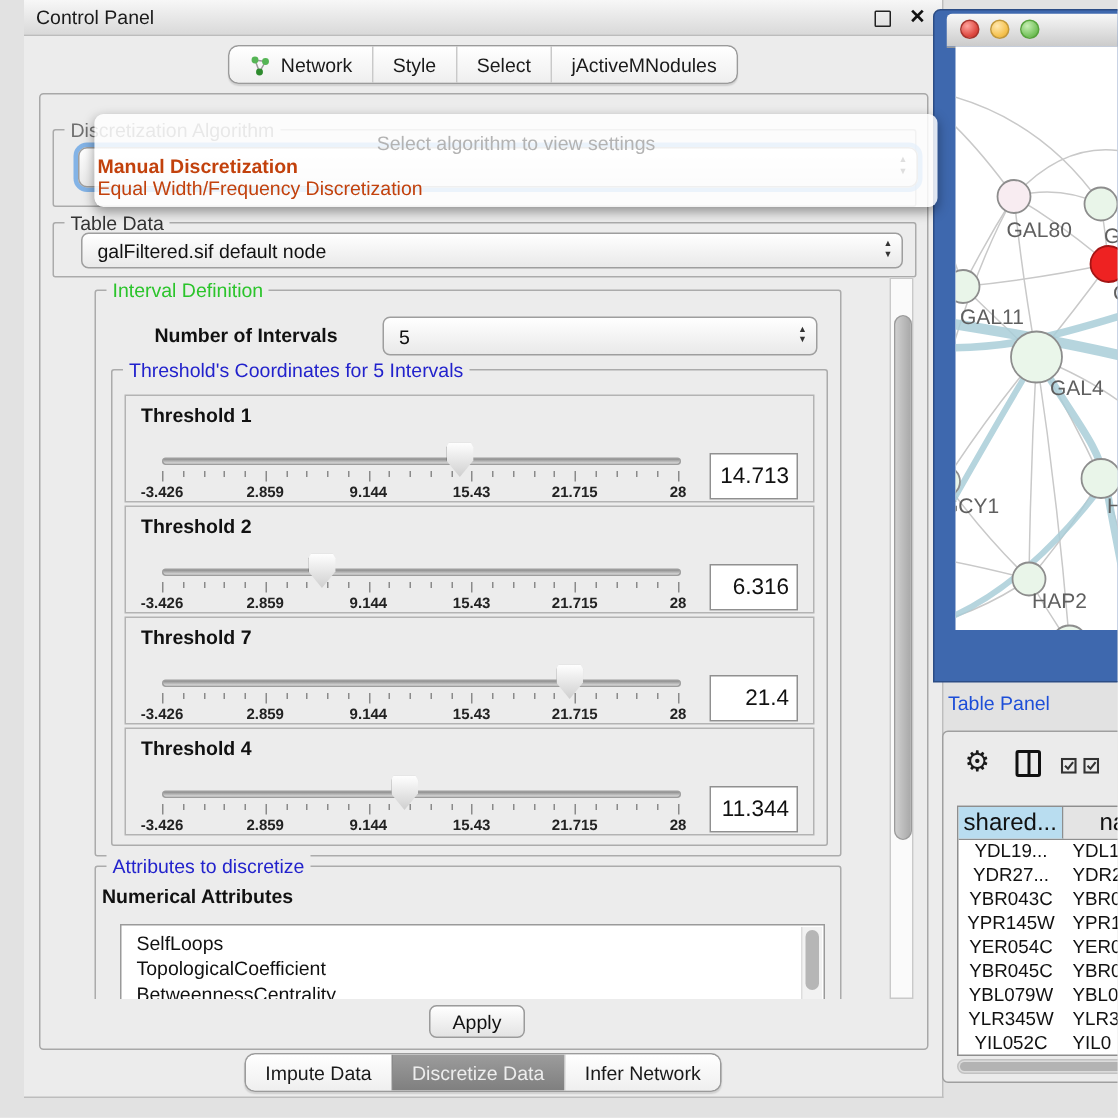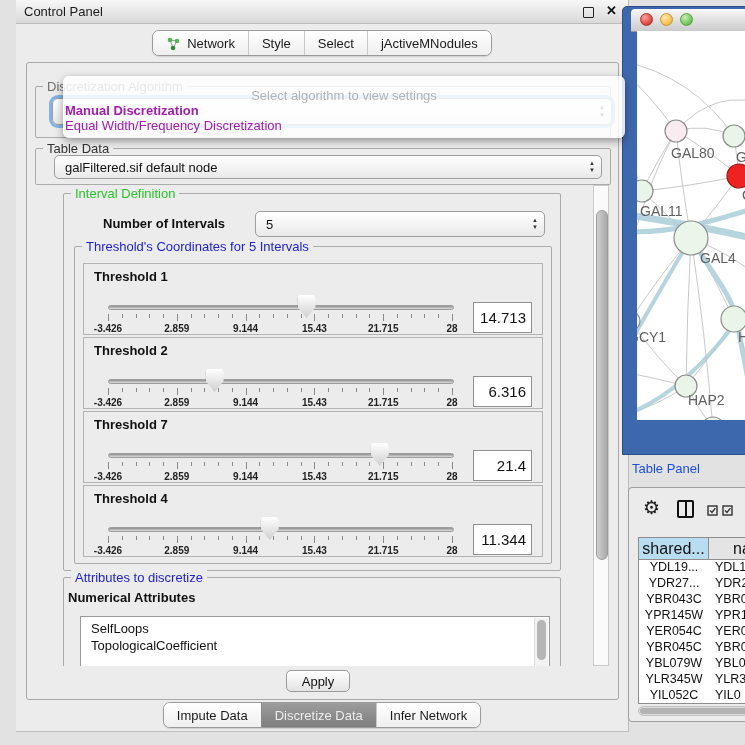--- a/index.html
+++ b/index.html
@@ -42,21 +42,21 @@
   .spinner{margin-left:auto;margin-right:6px;display:flex;flex-direction:column;align-items:center;
            font-size:6px;color:#333;line-height:1.25;}
   .spinner::before{content:"▲";}
   .spinner::after{content:"▼";}
   .algo-combo{position:absolute;left:16px;top:11px;width:560px;height:27px;border-radius:6px;
               box-shadow:0 0 0 3px rgba(96,160,228,.75);}
 
   .popup{position:absolute;left:4px;top:13px;width:562px;height:62px;background:rgba(255,255,255,.84);
          border-radius:6px;box-shadow:0 3px 8px rgba(0,0,0,.38);z-index:20;margin-left:32px;}
   .popup-placeholder{text-align:center;font-size:13px;color:#b3b3b3;padding-top:12px;height:15px;line-height:15px;}
-  .popup-item{font-size:13px;color:#a21caf;padding-left:2px;height:15px;line-height:15px;}
+  .popup-item{font-size:13px;color:#c2410c;padding-left:2px;height:15px;line-height:15px;}
   .popup-item.bold{font-weight:bold;}
 
   .td-group{left:8px;top:85px;width:574px;height:35px;}
   .td-combo{position:absolute;left:18px;top:6px;width:548px;height:24px;}
 
   .scroll-viewport{position:absolute;left:4px;top:122px;width:558px;height:481px;overflow:hidden;}
   .interval-group{left:32px;top:8px;width:496px;height:376px;}
   .num-label{position:absolute;left:39px;top:22px;font-size:13px;font-weight:bold;color:#111;}
   .num-combo{position:absolute;left:191px;top:17px;width:290px;height:26px;}
   .thresholds-group{left:10px;top:52px;width:476px;height:316px;}
@@ -385,20 +385,21 @@
         </div>
       </div>
 
       <div class="group attr-group">
         <span class="gtitle blue">Attributes to discretize</span>
         <div class="attr-header">Numerical Attributes</div>
         <div class="attr-list">
           <div>
               <div class="attr-item">SelfLoops</div>
               <div class="attr-item">TopologicalCoefficient</div>
+              <div class="attr-item">BetweennessCentrality</div>
             </div>
           <div class="list-scrollbar">
             <div class="list-thumb"></div>
           </div>
         </div>
       </div>
     </div>
 
     <div class="vscrollbar">
       <div class="vthumb"></div>

